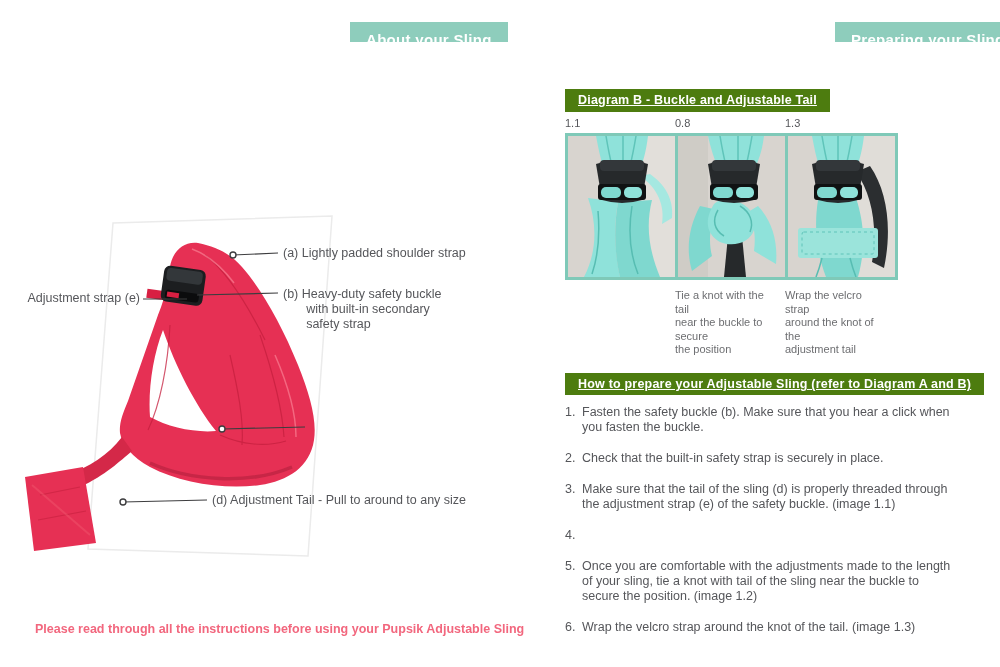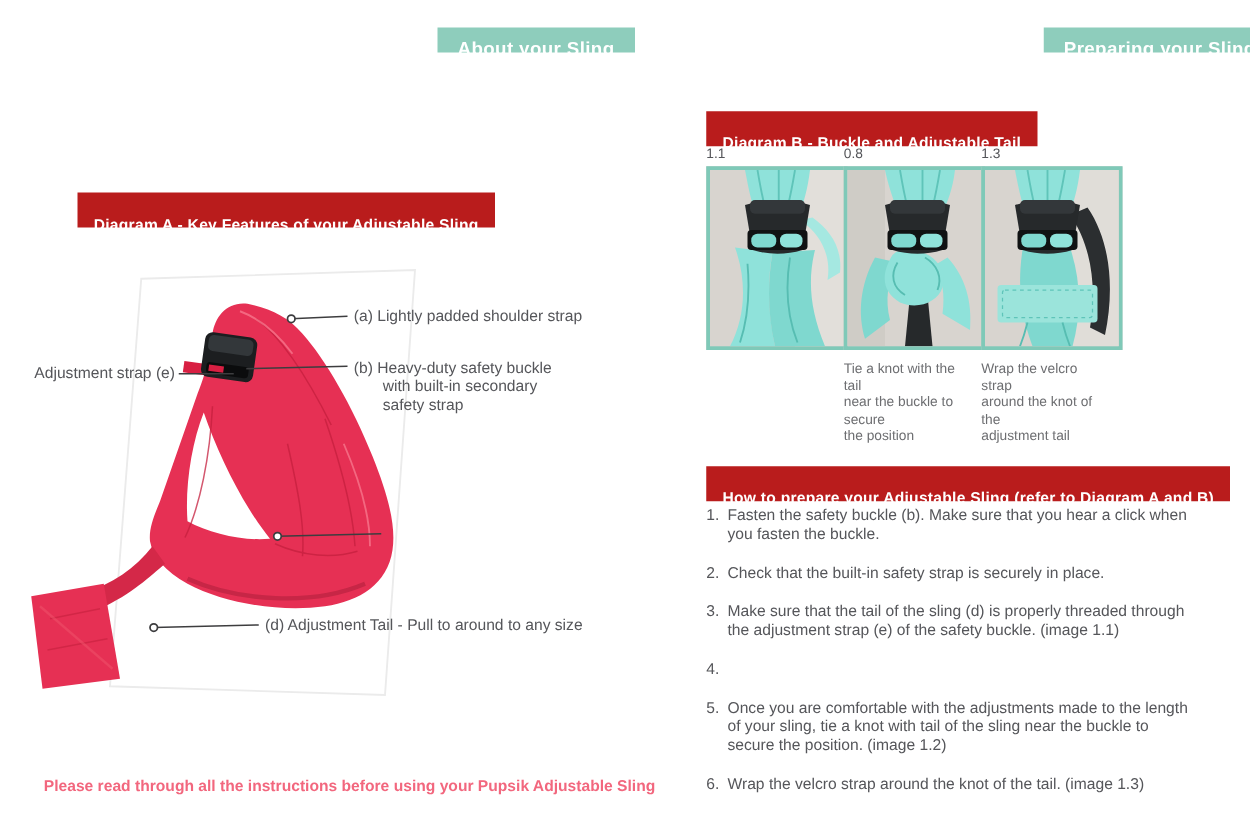--- a/index.html
+++ b/index.html
@@ -5,23 +5,24 @@
   * { margin:0; padding:0; box-sizing:border-box; }
   body { background:#fff; font-family:"Liberation Sans", sans-serif; }
   .page { position:relative; width:1000px; height:667px; background:#ffffff; overflow:hidden; }
 
   .teal-badge {
     position:absolute; height:20px; line-height:36px; padding:0 16px;
     background:#8ecdbc; color:#ffffff; font-size:15px; font-weight:bold; letter-spacing:.3px;
     white-space:nowrap;
   }
   .pink-badge {
-    position:absolute; height:23px; line-height:23px; padding:14px 13px;
-    background:#b91c1c; color:#ffffff; font-size:12.5px; font-weight:bold; letter-spacing:.2px;
+    position:absolute; height:23px; line-height:23px; padding:0 13px;
+    background:#4d7c0f; color:#ffffff; font-size:12.5px; font-weight:bold; letter-spacing:.2px;
     white-space:nowrap;
+    text-decoration:underline;
   }
 
   .callout {
     position:absolute; color:#55565a; font-size:12.5px; line-height:15px;
   }
   .callout.pre { white-space:pre-line; }
   .callout.hang { padding-left:1.85em; text-indent:-1.85em; }
   .callout.right { white-space:nowrap; }
 
   .note {
@@ -45,21 +46,20 @@
   .sling-svg { position:absolute; left:20px; top:205px; }
 </style>
 </head>
 <body>
 
 <div class="page">
 
   <div class="teal-badge" style="left:350px; top:22px;">About your Sling</div>
   <div class="teal-badge" style="left:835px; top:22px;">Preparing your Sling</div>
 
-  <div class="pink-badge" style="left:62px; top:154px; height:24px; line-height:24px;">Diagram A - Key Features of your Adjustable Sling</div>
 
   <svg class="sling-svg" width="480" height="365" viewBox="0 0 480 365">
 
     <polygon points="93,18 312,11 288,351 68,344" fill="#ffffff" stroke="#ebebeb" stroke-width="1.5"></polygon>
 
     <path fill-rule="evenodd" fill="#e63054" d="
       M 150,62
       C 152,48 162,36 178,38
       C 196,42 210,48 222,62
       C 240,82 262,120 278,160

